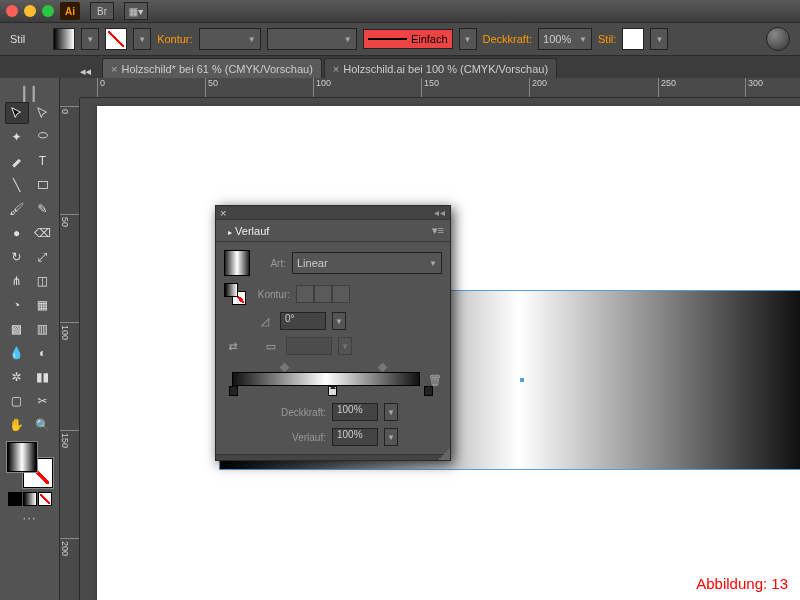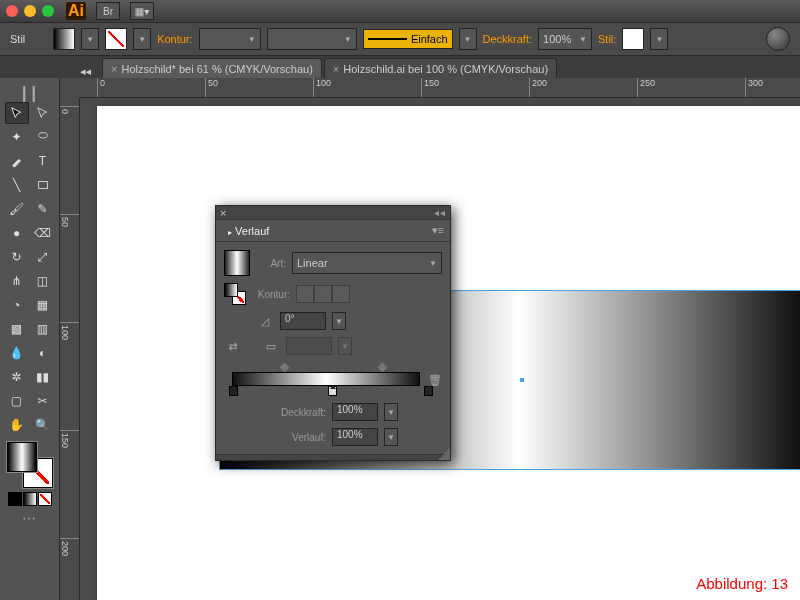--- a/index.html
+++ b/index.html
@@ -1,31 +1,31 @@
 <!DOCTYPE html>
 <html><head>
 <meta charset="utf-8">
 <style>
 *{margin:0;padding:0;box-sizing:border-box;font-family:"Lucida Grande",Arial,sans-serif;font-size:11px;user-select:none}
 body{width:800px;height:600px;overflow:hidden;background:#4a4a4a;position:relative}
 
 .titlebar{height:22px;background:linear-gradient(#5a5a5a,#3c3c3c);display:flex;align-items:center;padding:0 6px;gap:6px}
 .tbtn{width:12px;height:12px;border-radius:50%}
 .r{background:#ff5f57}.y{background:#febc2e}.g{background:#28c840}
-.ai-logo{width:20px;height:18px;background:#301900;color:#ff9a00;font-weight:bold;font-size:16px;display:flex;align-items:center;justify-content:center;margin-left:6px;border-radius:2px}
+.ai-logo{width:20px;height:18px;background:#301900;color:#ff9a00;font-weight:bold;font-size:10px;display:flex;align-items:center;justify-content:center;border-radius:2px}
 .tb-icon{width:24px;height:18px;background:#555;border:1px solid #222;display:flex;align-items:center;justify-content:center;color:#ccc;font-size:10px;margin-left:4px}
 
 .ctrlbar{height:34px;background:#4a4a4a;border-top:1px solid #2a2a2a;border-bottom:1px solid #2a2a2a;display:flex;align-items:center;padding:0 10px;gap:6px;color:#ddd}
 .ctrlbar .lbl{color:#ff9a00}
 .swatch{width:22px;height:22px;border:1px solid #222;background:linear-gradient(90deg,#000,#fff)}
 .novals{width:22px;height:22px;border:1px solid #222;background:#fff;position:relative}
 .novals::after{content:'';position:absolute;left:2px;top:2px;right:2px;bottom:2px;background:linear-gradient(45deg,transparent 45%,red 45%,red 55%,transparent 55%)}
 .drop{height:22px;min-width:50px;background:#555;border:1px solid #222;display:flex;align-items:center;padding:0 4px;justify-content:space-between;color:#ccc}
 .drop .tri{font-size:8px;color:#aaa}
-.line-preview{width:90px;height:20px;background:#eab308;border:1px solid #222;display:flex;align-items:center;padding:0 4px;font-size:10px;color:#000;gap:4px}
+.line-preview{width:90px;height:20px;background:#ef4444;border:1px solid #222;display:flex;align-items:center;padding:0 4px;font-size:10px;color:#000;gap:4px}
 .line-preview .ln{flex:1;height:2px;background:#000}
 .stilw{width:22px;height:22px;background:#fff;border:1px solid #222}
 .globe{width:24px;height:24px;border-radius:50%;background:radial-gradient(circle at 35% 30%,#888,#333);border:1px solid #222;margin-left:auto}
 
 .doctabs{height:22px;background:#3c3c3c;display:flex;align-items:end;padding-left:80px}
 .doctabs .arrow{width:12px;color:#ccc;margin-right:10px}
 .tab{height:20px;padding:0 8px;display:flex;align-items:center;gap:4px;color:#ccc;font-size:11px;border-radius:3px 3px 0 0;background:#4a4a4a;margin-right:2px;border:1px solid #2a2a2a;border-bottom:none}
 .tab.active{background:#5a5a5a}
 .tab .x{font-size:11px;color:#aaa}
 
@@ -244,21 +244,21 @@
     <div class="dots">⋯</div>
   </div>
 
   <div class="canvaswrap">
     <div class="hruler">
       <div class="tick" style="left:17px">0</div>
       <div class="tick" style="left:125px">50</div>
       <div class="tick" style="left:233px">100</div>
       <div class="tick" style="left:341px">150</div>
       <div class="tick" style="left:449px">200</div>
-      <div class="tick" style="left:557px">250</div>
+      <div class="tick" style="left:578px">250</div>
       <div class="tick" style="left:665px">300</div>
     </div>
     <div class="vruler">
       <div class="vtick" style="top:8px">0</div>
       <div class="vtick" style="top:116px">50</div>
       <div class="vtick" style="top:224px">100</div>
       <div class="vtick" style="top:332px">150</div>
       <div class="vtick" style="top:440px">200</div>
     </div>
     <div class="canvas">

